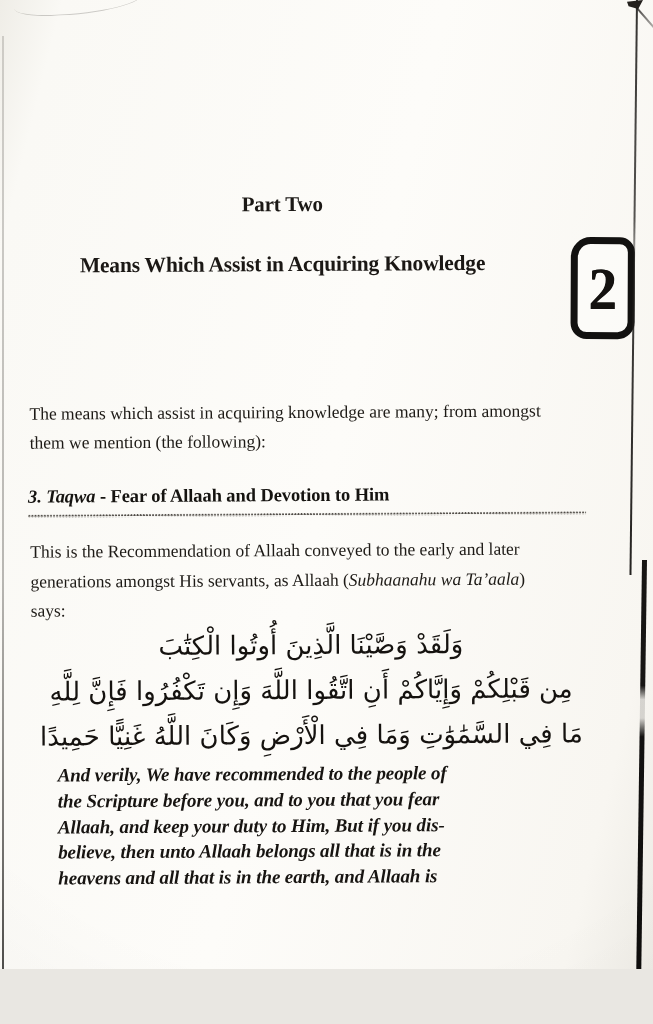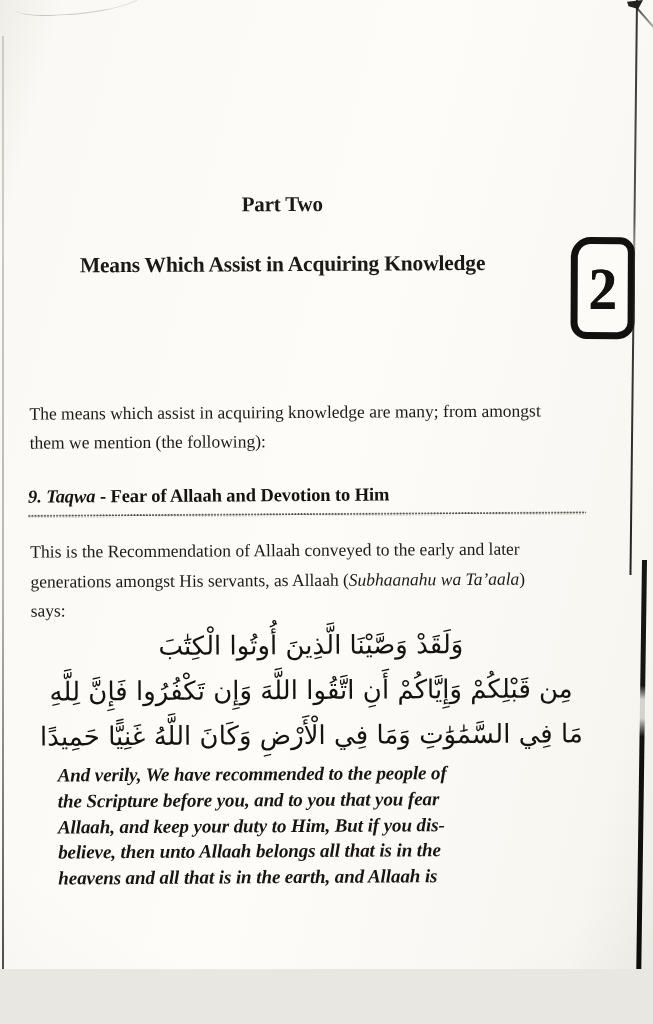--- a/index.html
+++ b/index.html
@@ -152,21 +152,21 @@
     <div class="badge">
       <span class="num">2</span>
     </div>
 
     <div class="para intro">
       <div>The means which assist in acquiring knowledge are many; from amongst</div>
       <div>them we mention (the following):</div>
     </div>
 
     <div class="section-head">
-      <span class="term">9. Taqwa</span><span> - Fear of Allaah and Devotion to Him</span>
+      <span class="term">3. Taqwa</span><span> - Fear of Allaah and Devotion to Him</span>
     </div>
     <div class="dotted-rule"></div>
 
     <div class="para body-para">
       <div>This is the Recommendation of Allaah conveyed to the early and later</div>
       <div><span>generations amongst His servants, as Allaah (</span><i>Subhaanahu wa Ta’aala</i><span>)</span></div>
       <div>says:</div>
     </div>
 
     <div class="arabic" lang="ar">

